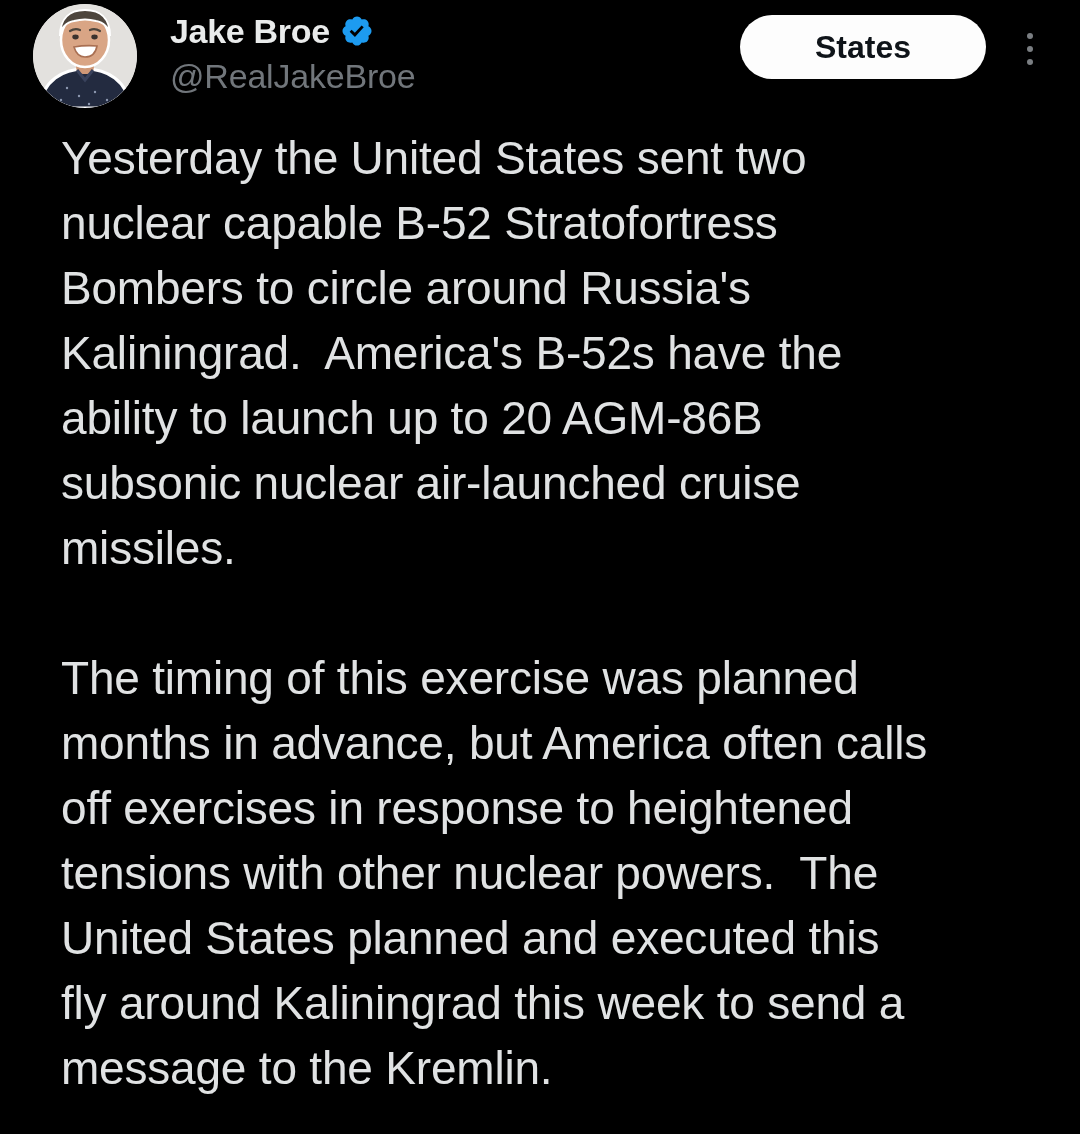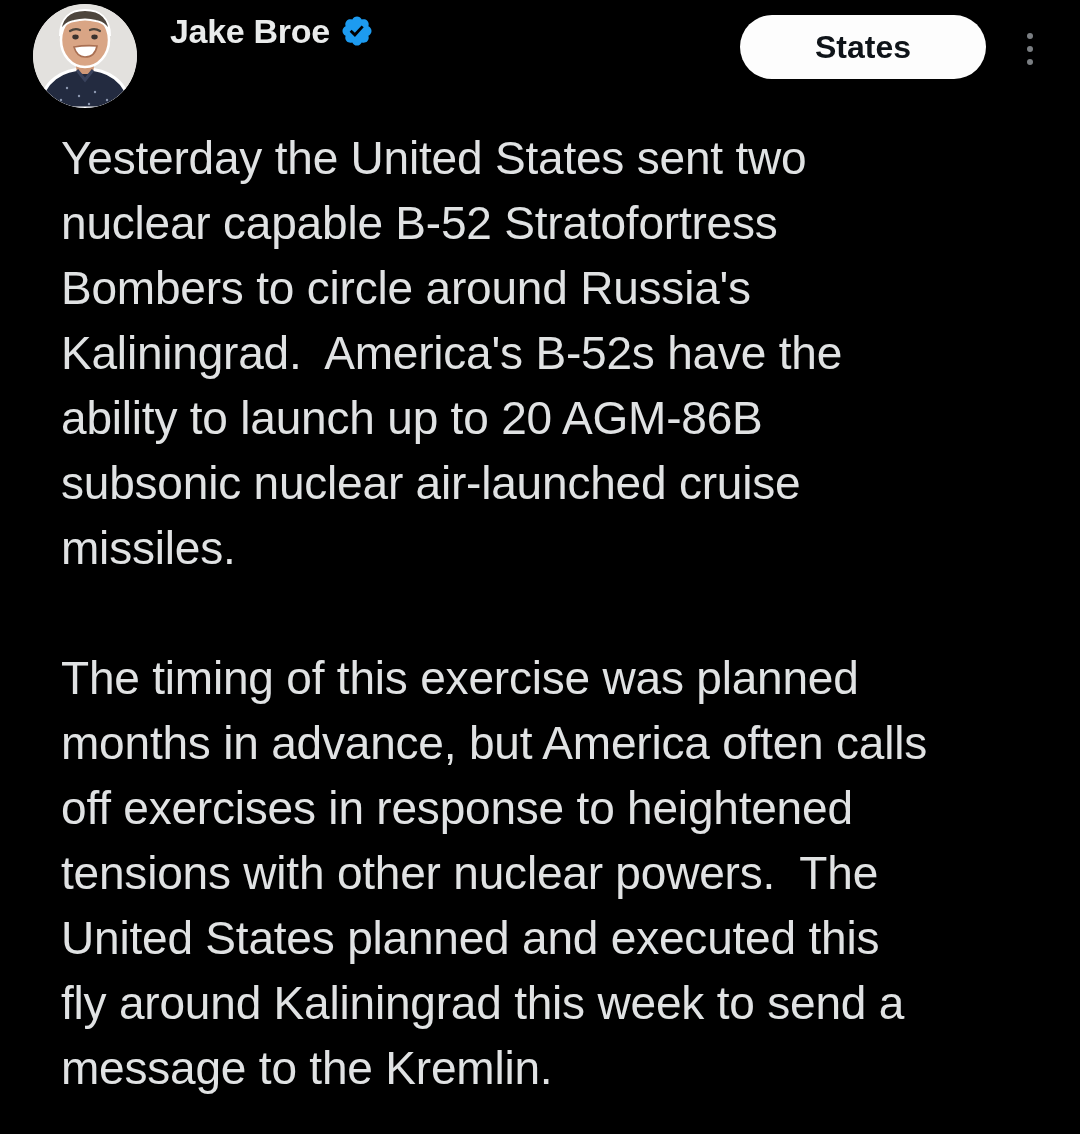--- a/index.html
+++ b/index.html
@@ -147,20 +147,21 @@
 
   <div class="name-block">
     <div class="display-row">
       <span class="display-name">Jake Broe</span>
       <span class="verified-badge">
         <svg viewBox="0 0 24 24" fill="#1d9bf0">
           <path d="M22.25 12c0-1.43-.88-2.67-2.19-3.34.46-1.39.2-2.9-.81-3.91s-2.52-1.27-3.91-.81c-.66-1.31-1.91-2.19-3.34-2.19s-2.67.88-3.33 2.19c-1.4-.46-2.91-.2-3.92.81s-1.26 2.52-.8 3.91c-1.31.67-2.2 1.91-2.2 3.34s.89 2.67 2.2 3.34c-.46 1.39-.21 2.9.8 3.91s2.52 1.26 3.91.81c.67 1.31 1.91 2.19 3.34 2.19s2.68-.88 3.34-2.19c1.39.45 2.9.2 3.91-.81s1.27-2.52.81-3.91c1.31-.67 2.19-1.91 2.19-3.34zm-11.71 4.2L6.8 12.46l1.41-1.42 2.26 2.26 4.8-5.23 1.47 1.36-6.2 6.77z"></path>
         </svg>
       </span>
     </div>
+    <div class="handle">@RealJakeBroe</div>
   </div>
 
   <button class="follow-btn">States</button>
 
   <button class="more-btn" aria-label="More">
     <span class="dot"></span>
     <span class="dot"></span>
     <span class="dot"></span>
   </button>
 

